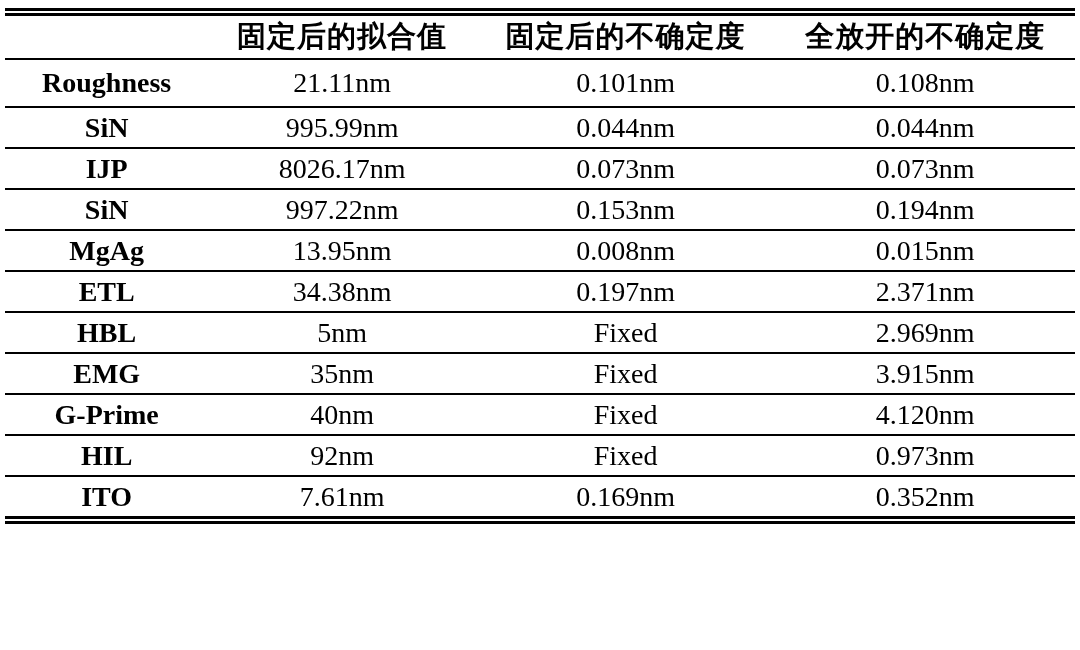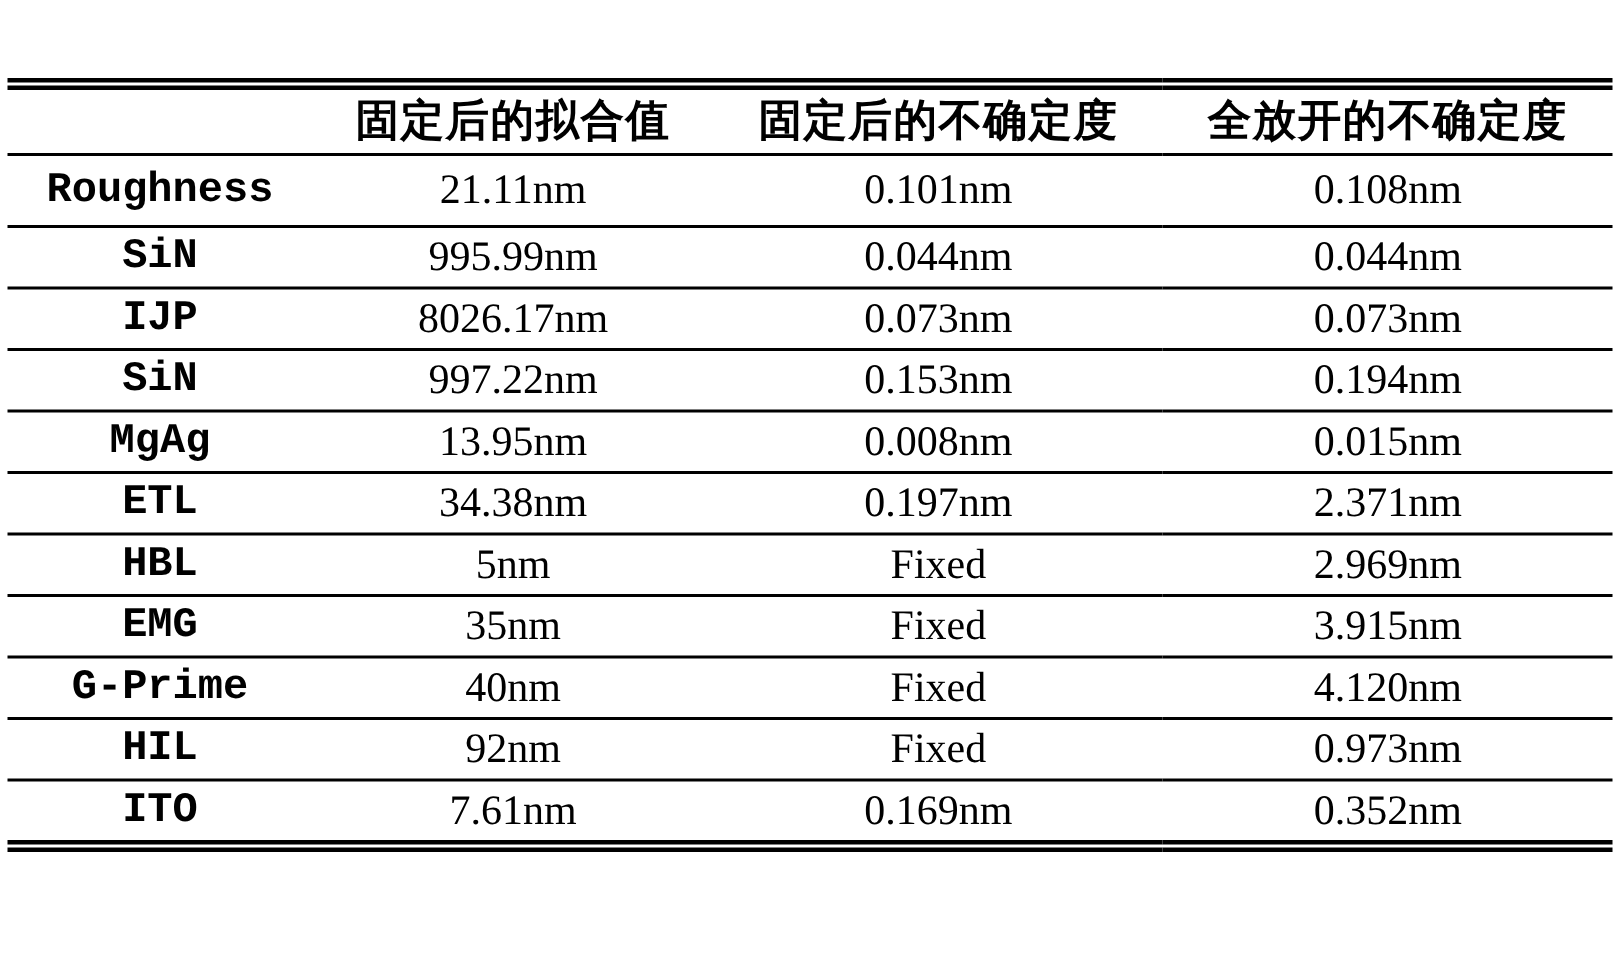--- a/index.html
+++ b/index.html
@@ -17,21 +17,20 @@
     width: 1080px;
     height: 650px;
     padding: 8px 5px 8px 5px;
   }
   table.layer-table {
     width: 100%;
     border-collapse: collapse;
     table-layout: fixed;
     border-top: 8px double #000;
     border-bottom: 8px double #000;
-    margin-top: 44px;
   }
   col.c1 { width: 19%; }
   col.c2 { width: 25%; }
   col.c3 { width: 28%; }
   col.c4 { width: 28%; }
   thead th {
     height: 42px;
     font-size: 29px;
     font-weight: bold;
     text-align: center;
@@ -47,21 +46,20 @@
     vertical-align: middle;
     border-top: 2px solid #000;
     padding: 0;
     white-space: nowrap;
   }
   tbody tr:first-child td {
     height: 46px;
   }
   tbody td.label {
     font-weight: bold;
-    font-family: Liberation Mono, monospace;
   }
 </style>
 </head>
 <body>
 
 <div class="page">
   <table class="layer-table">
     <colgroup>
       <col class="c1">
         <col class="c2">

